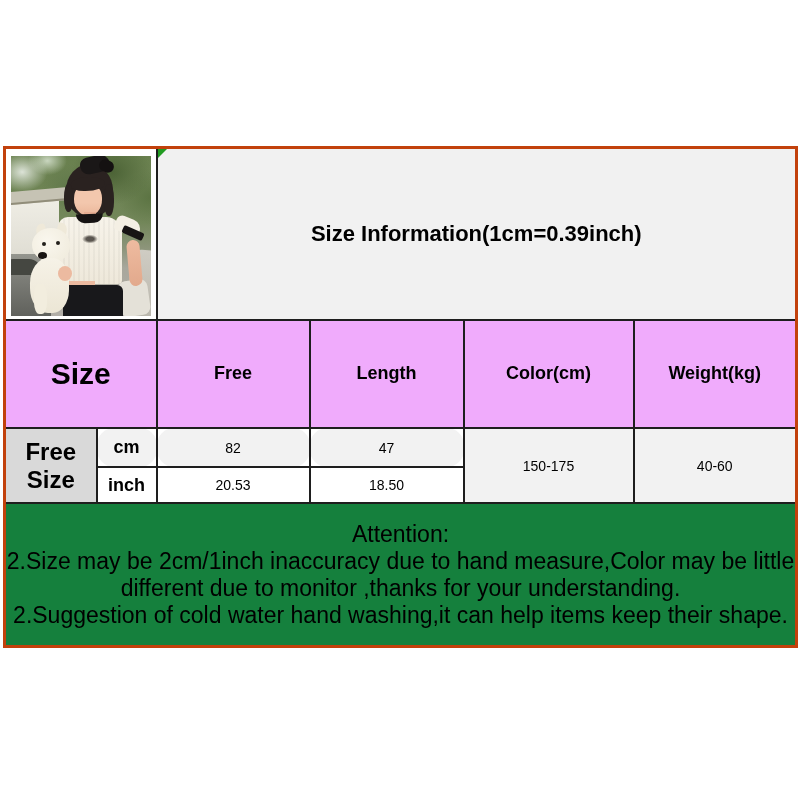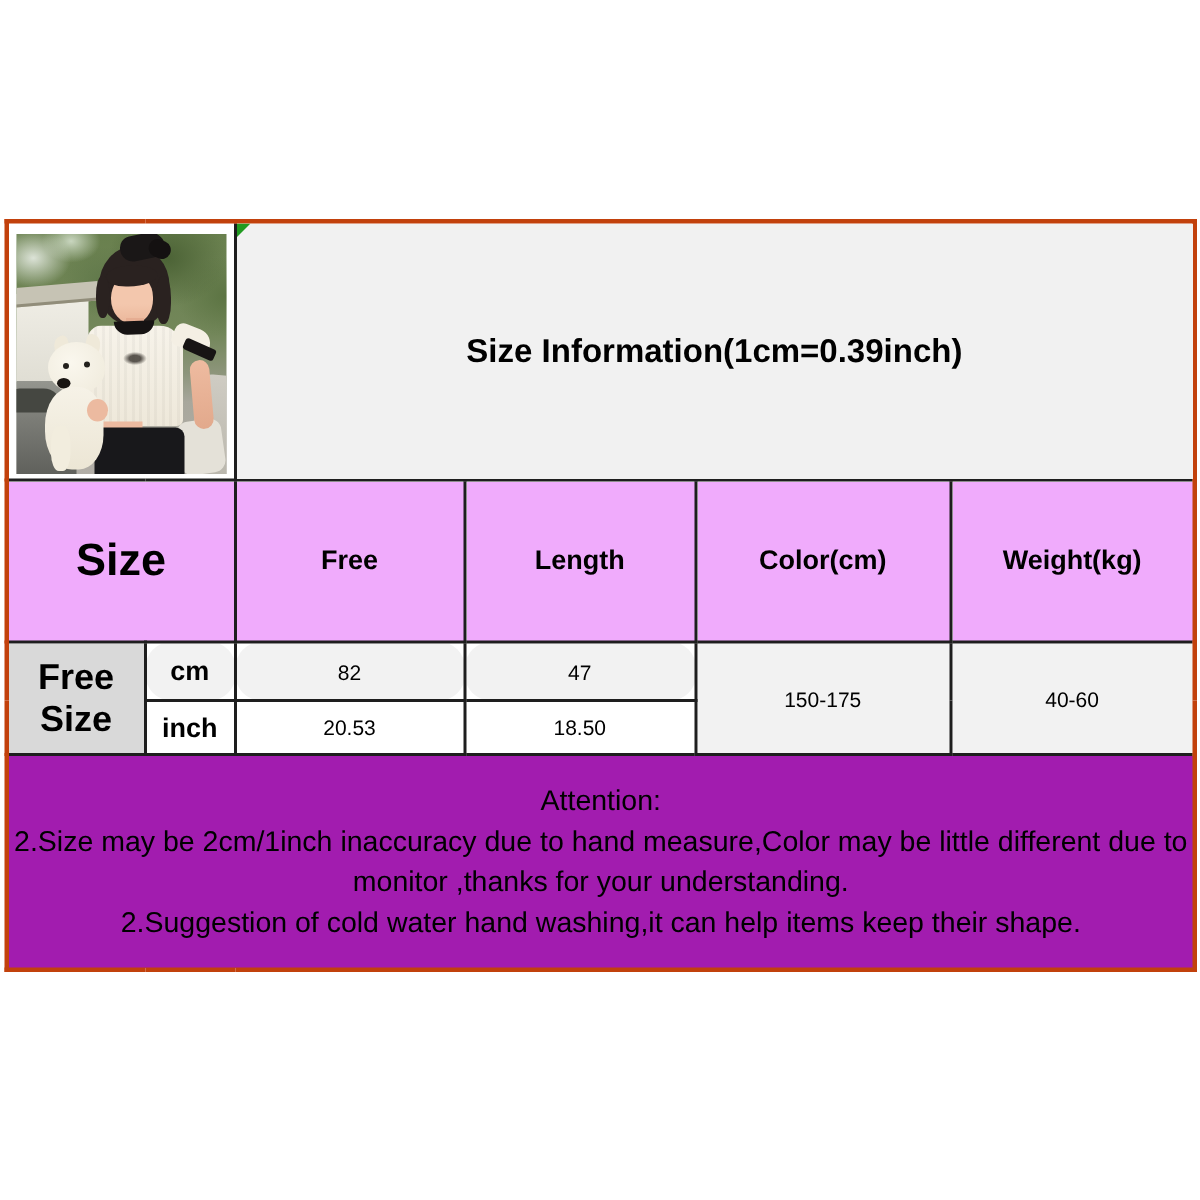--- a/index.html
+++ b/index.html
@@ -29,23 +29,23 @@
   td.photo-cell  { background: #ffffff; }
   td.title-cell  { background: #f1f1f1; position: relative; font-weight: bold; font-size: 22px; }
   td.col-header  { background: #f0abfc; font-weight: bold; font-size: 18px; }
   td.size-header { font-size: 30px; }
   td.freesize-cell { background: #d9d9d9; font-weight: bold; font-size: 24px; }
   td.unit-cell   { background: #ffffff; font-weight: bold; font-size: 18px; }
   td.value-cell  { background: #ffffff; font-weight: normal; font-size: 14px; margin-left: 16px; }
   td.row-cm      { background: #f2f2f2; border-radius: 17px; }
   td.merged-range{ background: #f2f2f2; }
   td.attention-cell {
-    background: #a21caf;
+    background: #15803d;
     text-align: left; vertical-align: top;
-    font-size: 19px; line-height: 27px;
+    font-size: 23px; line-height: 27px;
     padding: 4px 10px 0 6px;
   }
   .comment-marker {
     position: absolute; top: 0; left: 0;
     width: 0; height: 0;
     border-top: 9px solid #219b21;
     border-right: 9px solid transparent;
   }
 
   

